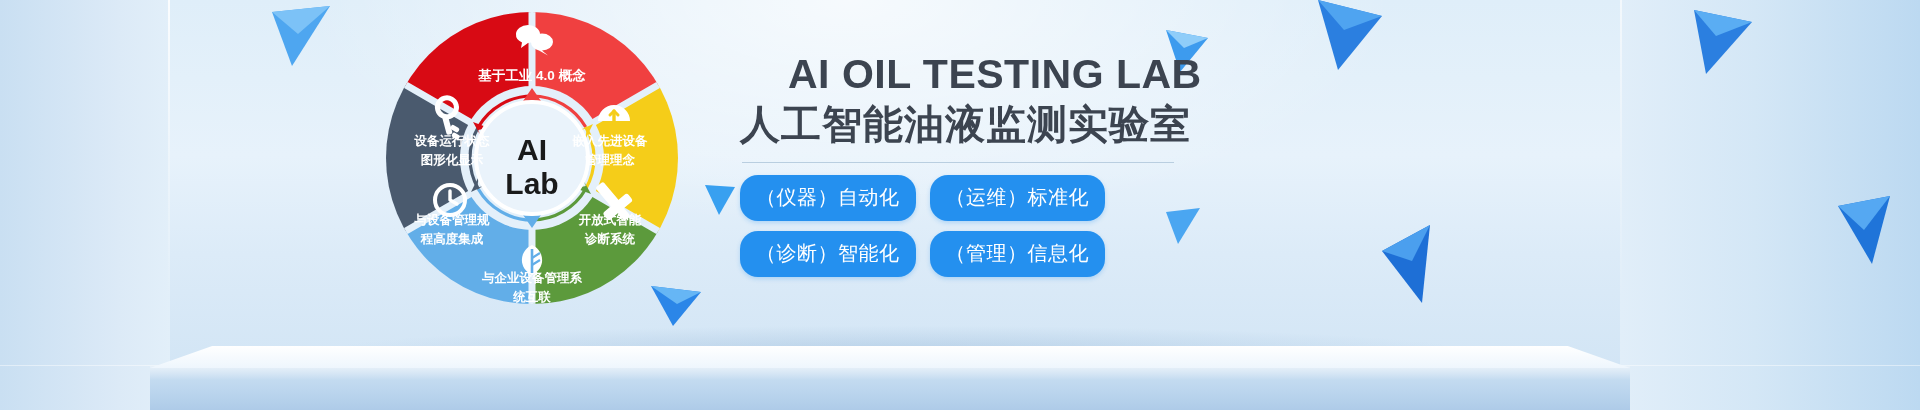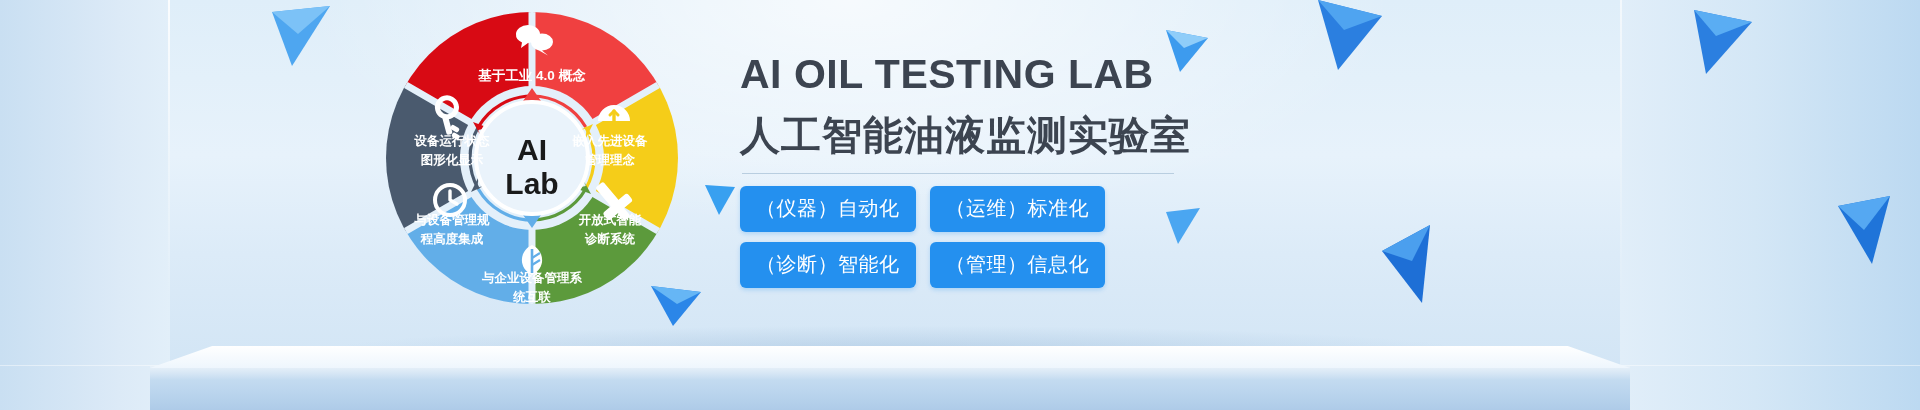--- a/index.html
+++ b/index.html
@@ -86,39 +86,40 @@
   }
 
   
   #textblock {
     position:absolute; left:740px; top:52px; width:760px;
   }
   .title-en {
     font-size:41px; font-weight:700; letter-spacing:.5px;
     color:#3c4450; line-height:1.12;
     white-space:nowrap;
+    margin-left:48px;
   }
   .title-cn {
     font-size:40px; font-weight:700; letter-spacing:1px;
-    color:#3c4450; line-height:1.2; margin-top:13px;
+    color:#3c4450; line-height:1.2; margin-top:2px;
     white-space:nowrap;
   }
   .rule {
     width:432px; height:1px; background:#b9cee0;
     margin:14px 0 12px 2px;
   }
   .badges {
     display:grid;
     grid-template-columns:max-content max-content;
     gap:10px 14px;
   }
   .badge {
     background:#2490ef;
     color:#ffffff;
-    border-radius:6px;
+    border-radius:18px;
     font-size:20px;
     font-weight:400;
     padding:9px 16px 10px 16px;
     letter-spacing:.5px;
     white-space:nowrap;
     text-align:center;
     box-shadow:0 2px 4px rgba(36,144,239,.25);
   }
 </style>
 </head>

